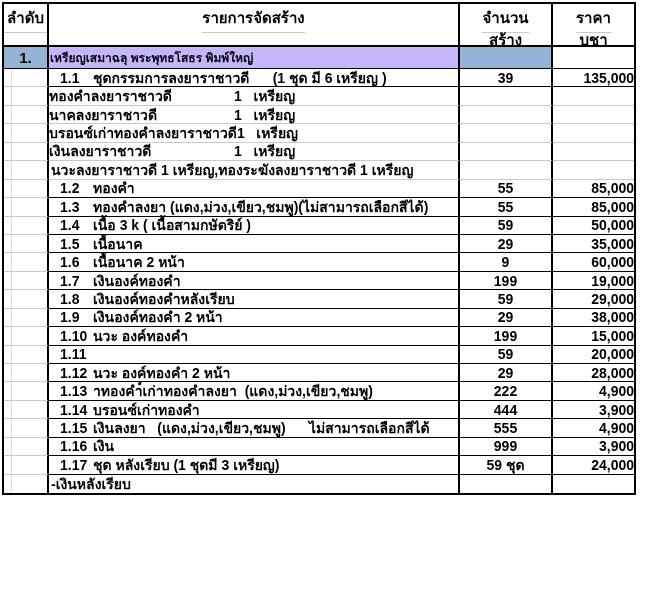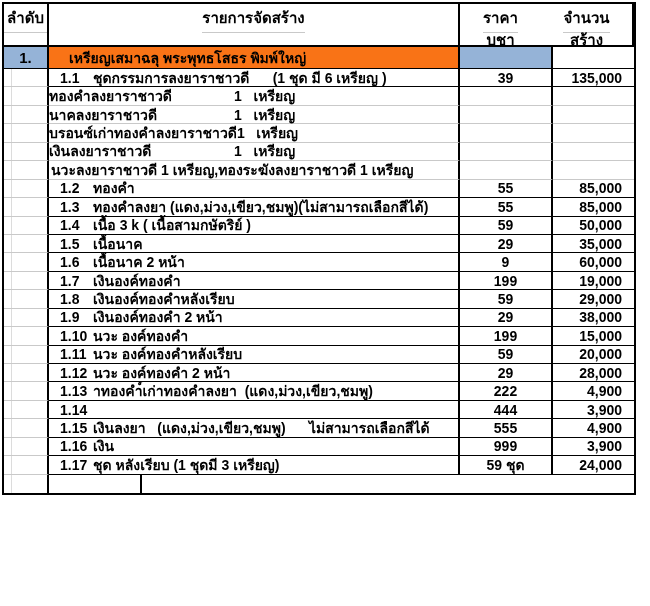--- a/index.html
+++ b/index.html
@@ -11,33 +11,33 @@
   .tbl{
     position:absolute;left:2px;top:2px;width:634px;height:493px;
     border:2px solid #000;display:flex;flex-direction:column;background:#fff;
     box-sizing:border-box;
   }
   .row{display:flex;flex:0 0 auto;min-height:0}
   .cell{box-sizing:border-box;overflow:visible}
   .c1{flex:0 0 45px;width:45px;border-right:2px solid #000;position:relative}
   .c2{flex:1 1 auto;min-width:0;border-right:2px solid #000;display:flex;align-items:center;white-space:pre}
   .c3{flex:0 0 93px;width:93px;border-right:2px solid #000;display:flex;align-items:center;justify-content:center;}
-  .c4{flex:0 0 81px;width:81px;display:flex;align-items:center;justify-content:flex-end;padding-right:12px}
+  .c4{flex:0 0 81px;width:81px;display:flex;align-items:center;justify-content:flex-end;}
 
   
   .hdr{height:41px;border-bottom:2px solid #000}
   .hdr .cell{display:flex;flex-direction:column;padding:0}
   .hl1{height:28px;border-bottom:1px solid #c9c9c9;display:flex;align-items:center;justify-content:center;font-size:15px}
   .hl2{flex:1 1 auto;display:flex;align-items:center;justify-content:center;font-size:15px;line-height:11px}
 
   
   .sec{height:22px}
   .sec .cell{border-bottom:1px solid #000}
   .sec .c1{display:flex;align-items:center;justify-content:center;font-size:15px;background:#95b3d7}
-  .sec .c2{padding-left:20px;font-size:14px;background:#f97316}
+  .sec .c2{padding-left:1px;font-size:12px;background:#c4b5fd}
   .sec .c3{background:#95b3d7}
   .sec .c4{background:#ffffff}
 
   
   #body{flex:1 1 auto;display:flex;flex-direction:column;min-height:0}
   .r{flex:1 1 0;display:flex;min-height:0}
   .r .c1{border-bottom:1px solid #c9c9c9}
   .r .c1::after{content:"";position:absolute;left:7px;top:0;bottom:0;width:1px;background:#dcdcdc}
   .r.item .c2,.r.item .c3,.r.item .c4{border-bottom:1px solid #000}
   .r.sub .c2,.r.sub .c3,.r.sub .c4{border-bottom:1px solid #c9c9c9}
@@ -58,27 +58,27 @@
 
   <div class="row hdr">
     <div class="cell c1">
       <div class="hl1">ลำดับ</div>
       <div class="hl2"></div>
     </div>
     <div class="cell c2" style="display:flex;flex-direction:column;padding:0;white-space:normal">
       <div class="hl1">รายการจัดสร้าง</div>
       <div class="hl2"></div>
     </div>
+    <div class="cell c3" style="padding:0">
+      <div class="hl1">จำนวน</div>
+      <div class="hl2">สร้าง</div>
+    </div>
     <div class="cell c4" style="padding:0">
       <div class="hl1">ราคา</div>
       <div class="hl2">บูชา</div>
-    </div>
-    <div class="cell c3" style="padding:0">
-      <div class="hl1">จำนวน</div>
-      <div class="hl2">สร้าง</div>
     </div>
   </div>
 
   <div class="row sec">
     <div class="cell c1">1.</div>
     <div class="cell c2">เหรียญเสมาฉลุ พระพุทธโสธร พิมพ์ใหญ่</div>
     <div class="cell c3"></div>
     <div class="cell c4"></div>
   </div>
 
@@ -168,39 +168,39 @@
         <div class="cell c4">38,000</div>
       </div>
       <div class="row r item">
         <div class="cell c1"></div>
         <div class="cell c2"><span class="no">1.10</span><span class="lbl">นวะ องค์ทองคำ</span></div>
         <div class="cell c3">199</div>
         <div class="cell c4">15,000</div>
       </div>
       <div class="row r item">
         <div class="cell c1"></div>
-        <div class="cell c2"><span class="no">1.11</span><span class="lbl">นวะ องค์ทองคำหลังเรียบ</span></div>
+        <div class="cell c2"><span class="no">1.11</span></div>
         <div class="cell c3">59</div>
         <div class="cell c4">20,000</div>
       </div>
       <div class="row r item">
         <div class="cell c1"></div>
         <div class="cell c2"><span class="no">1.12</span><span class="lbl">นวะ องค์ทองคำ 2 หน้า</span></div>
         <div class="cell c3">29</div>
         <div class="cell c4">28,000</div>
       </div>
       <div class="row r item">
         <div class="cell c1"></div>
         <div class="cell c2"><span class="no">1.13</span><span class="lbl">าทองคำ์เก่าทองคำลงยา  (แดง,ม่วง,เขียว,ชมพู)</span></div>
         <div class="cell c3">222</div>
         <div class="cell c4">4,900</div>
       </div>
       <div class="row r item">
         <div class="cell c1"></div>
-        <div class="cell c2"><span class="no">1.14</span></div>
+        <div class="cell c2"><span class="no">1.14</span><span class="lbl">บรอนซ์เก่าทองคำ</span></div>
         <div class="cell c3">444</div>
         <div class="cell c4">3,900</div>
       </div>
       <div class="row r item">
         <div class="cell c1"></div>
         <div class="cell c2"><span class="no">1.15</span><span class="lbl">เงินลงยา   (แดง,ม่วง,เขียว,ชมพู)      ไม่สามารถเลือกสีได้</span></div>
         <div class="cell c3">555</div>
         <div class="cell c4">4,900</div>
       </div>
       <div class="row r item">
@@ -210,18 +210,19 @@
         <div class="cell c4">3,900</div>
       </div>
       <div class="row r item">
         <div class="cell c1"></div>
         <div class="cell c2"><span class="no">1.17</span><span class="lbl">ชุด หลังเรียบ (1 ชุดมี 3 เหรียญ)</span></div>
         <div class="cell c3">59 ชุด</div>
         <div class="cell c4">24,000</div>
       </div>
       <div class="row r note last">
         <div class="cell c1"></div>
+        <div class="cell c2"><span class="lbl">-เงินหลังเรียบ</span></div>
         <div class="cell c3"></div>
         <div class="cell c4"></div>
       </div>
     </div>
 
 </div>
 
 </body></html>

